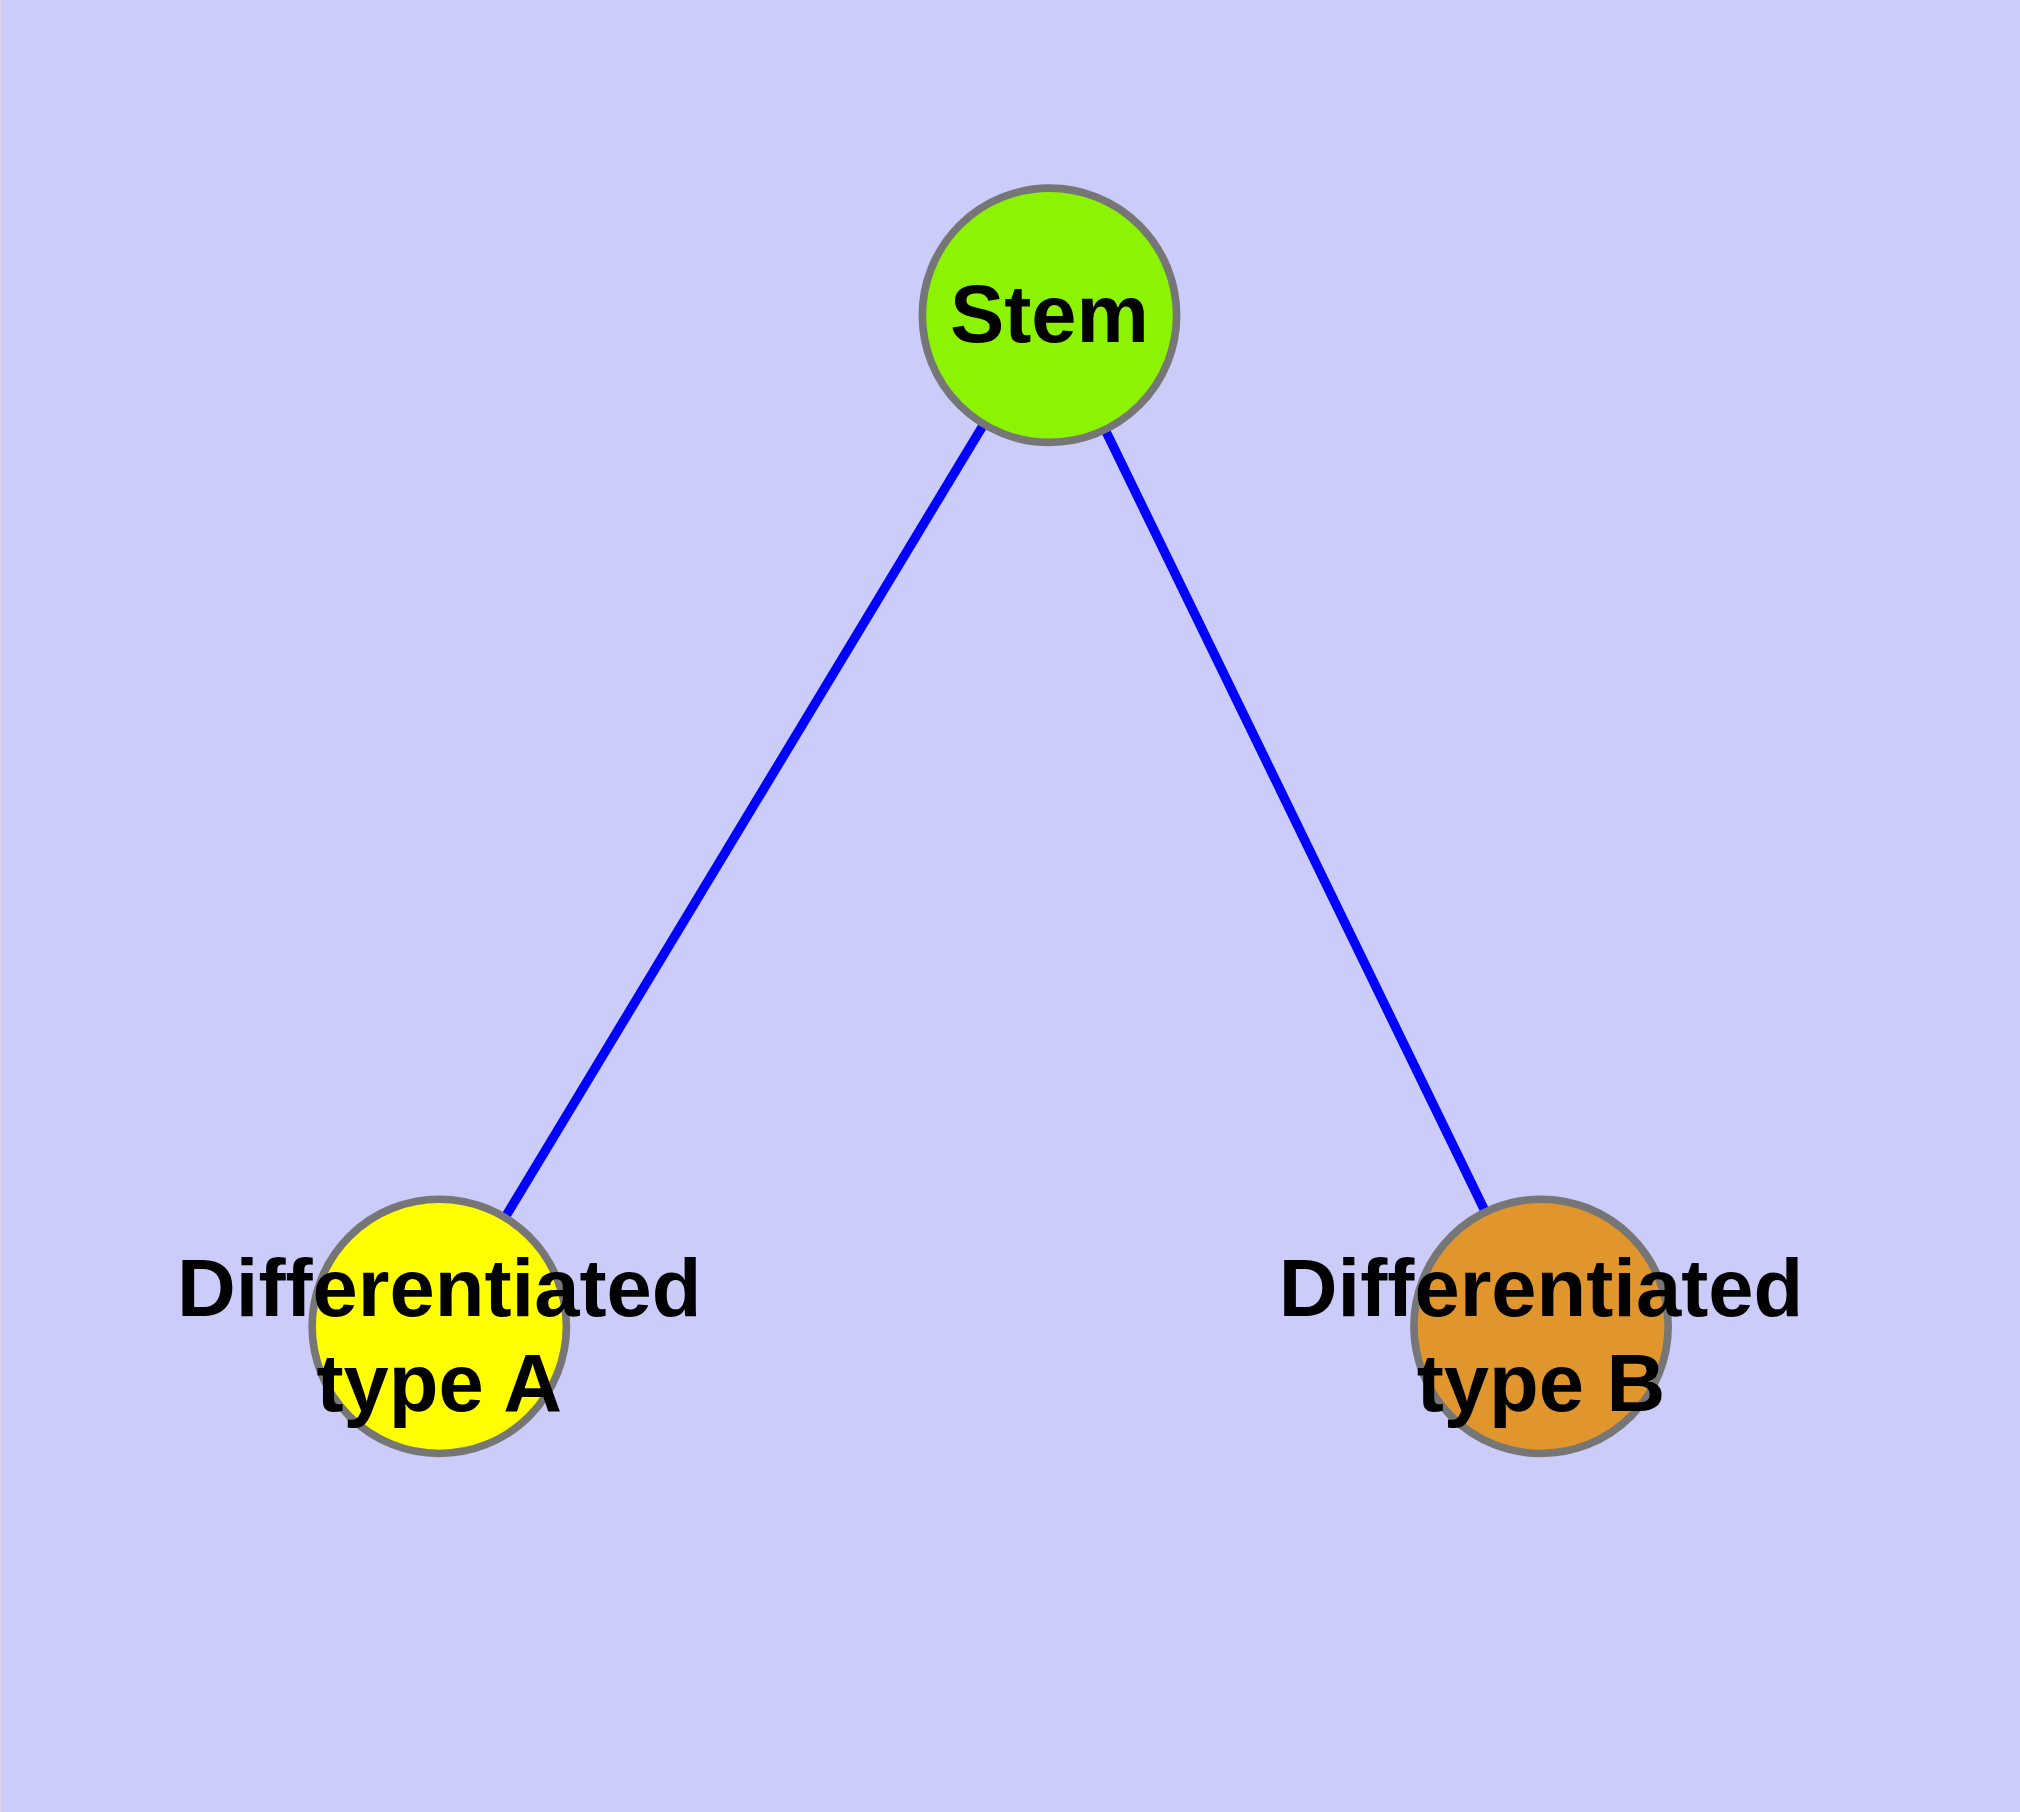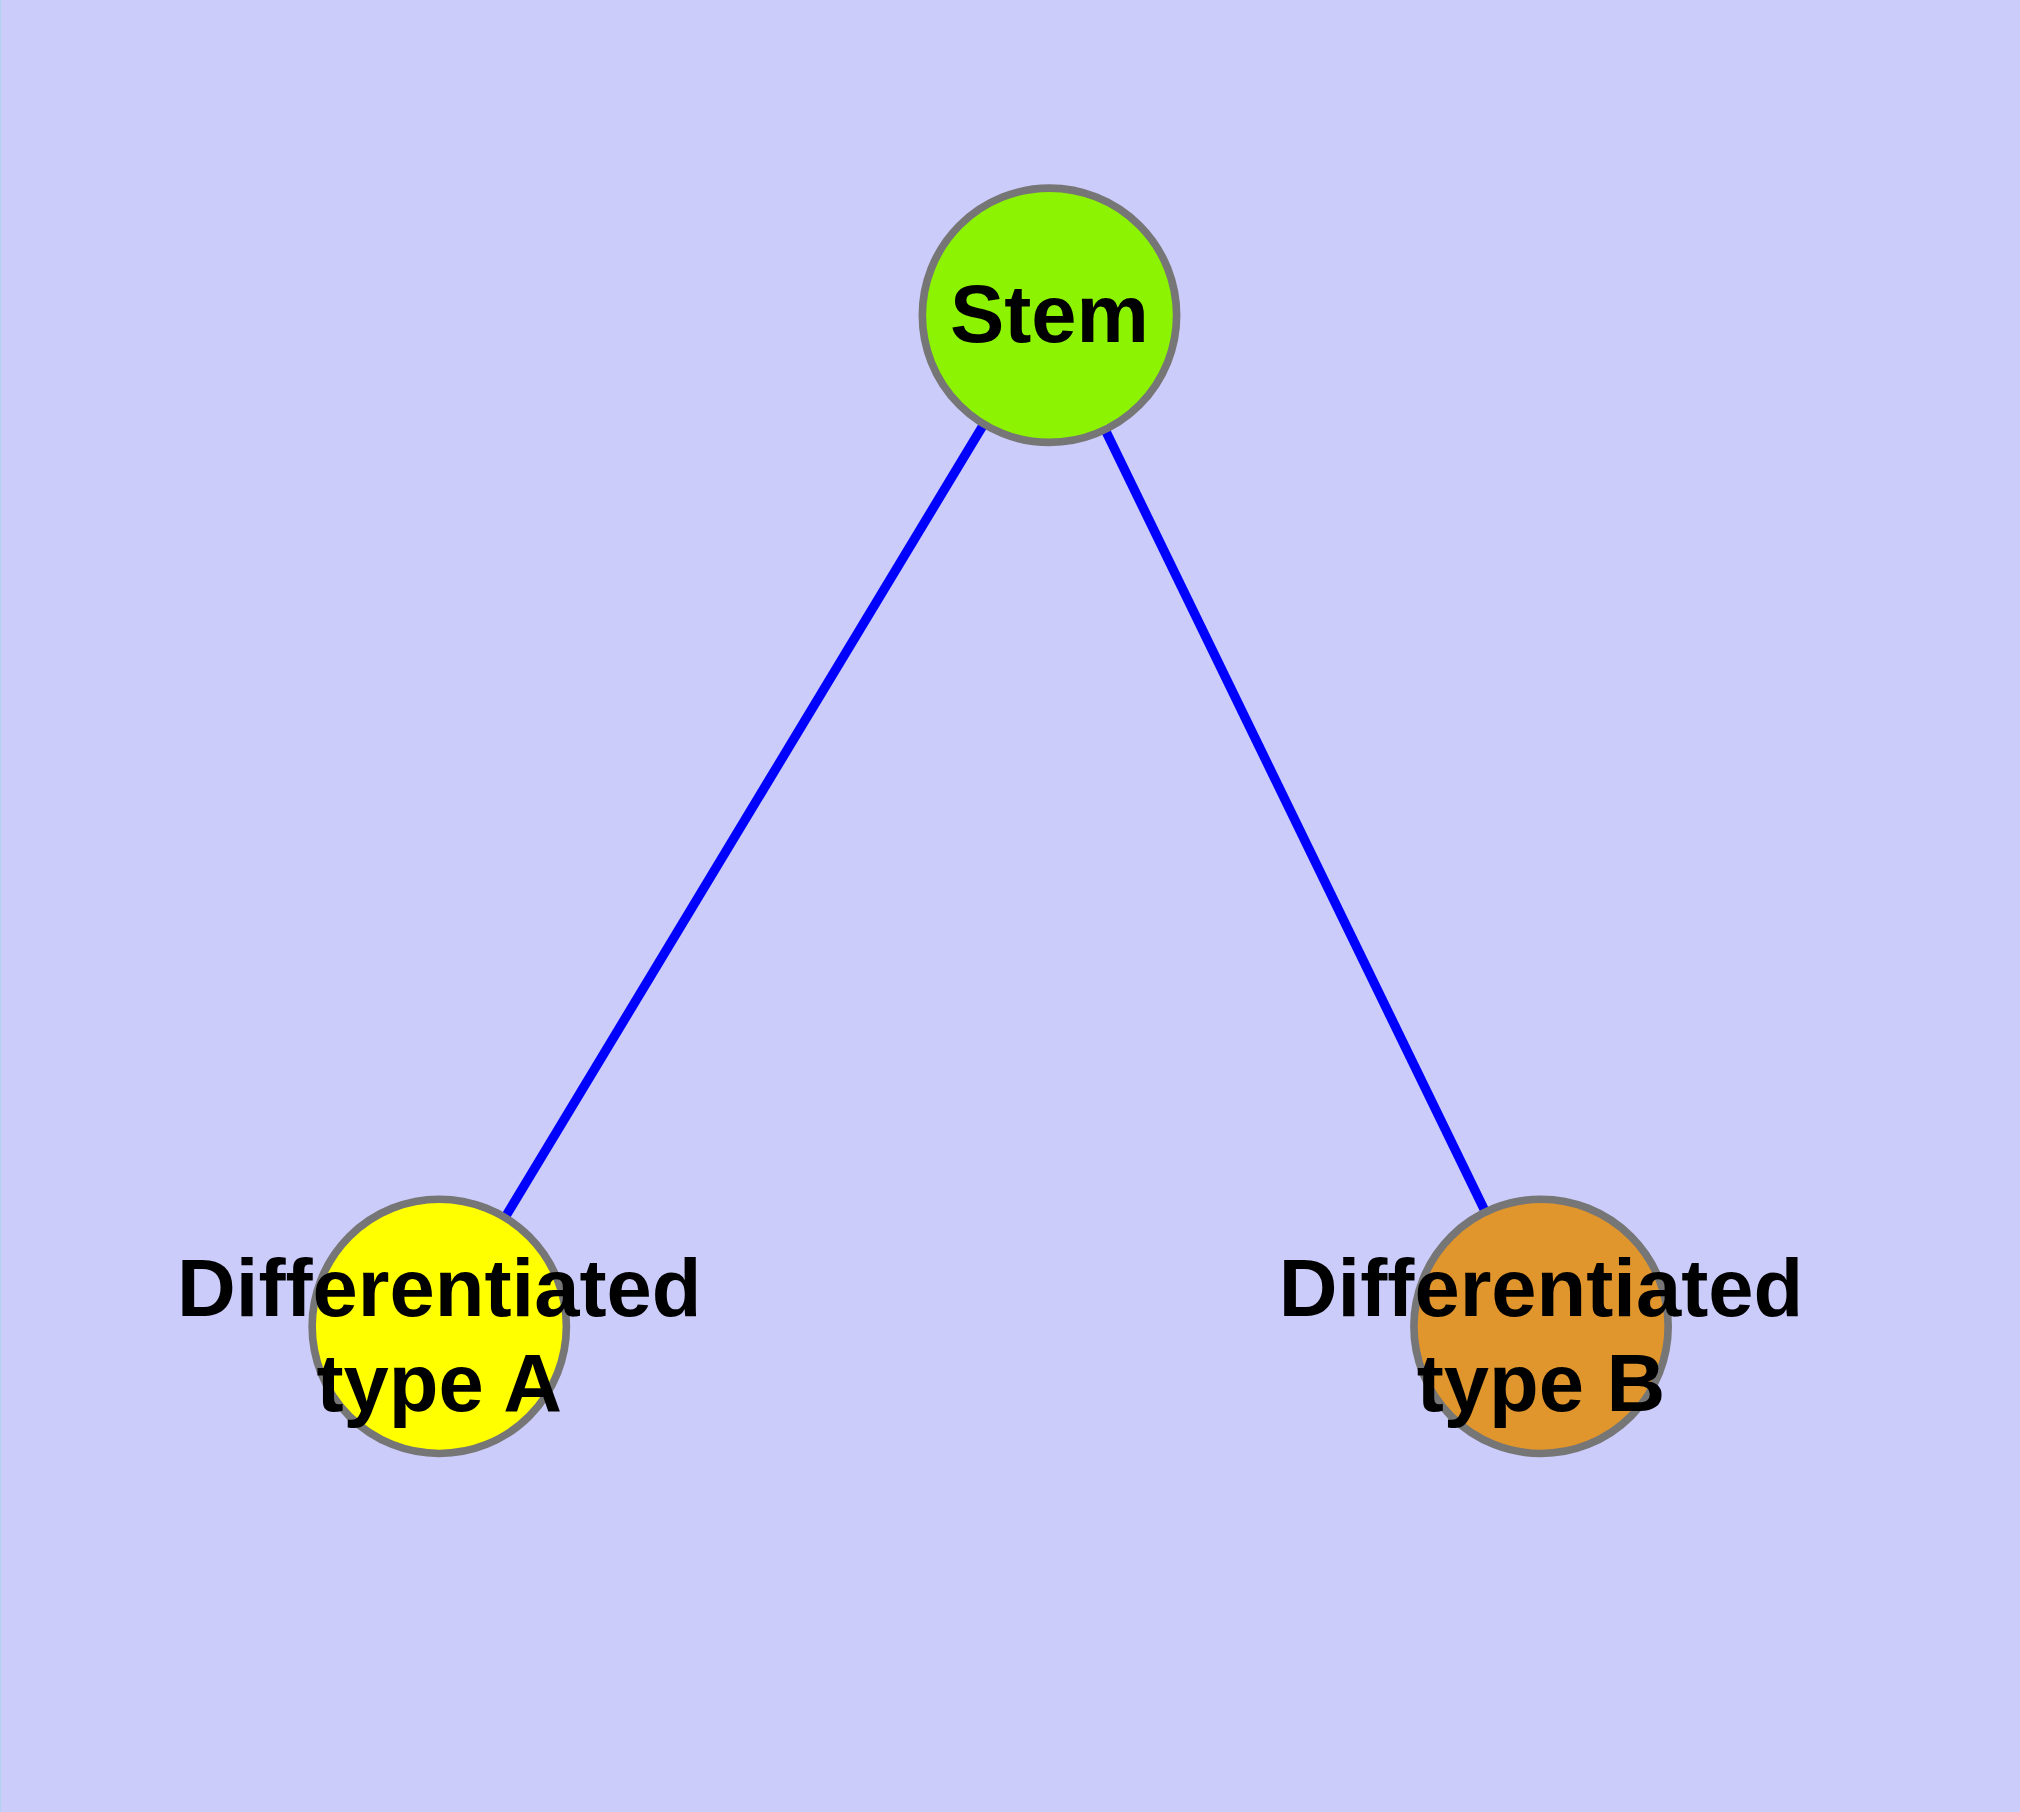--- a/index.html
+++ b/index.html
@@ -43,21 +43,21 @@
   .label-stem {
     font-size: 96px;
   }
   .label-diff {
     font-size: 96px;
   }
 </style>
 </head>
 <body>
 
-<div id="stage" style="background: #5eead4;">
+<div id="stage" style="background: #fef9c3;">
   <svg id="graph-svg" viewBox="0 0 2384 2138">
 
     <rect x="0" y="0" width="2384" height="2138" fill="#ccccfa"></rect>
 
     <g>
       <line class="edge-line" x1="1238" y1="372" x2="518" y2="1565" stroke="#0000ff"></line>
       <line class="edge-line" x1="1238" y1="372" x2="1818" y2="1565" stroke="#0000ff"></line>
     </g>
 
     <g>

